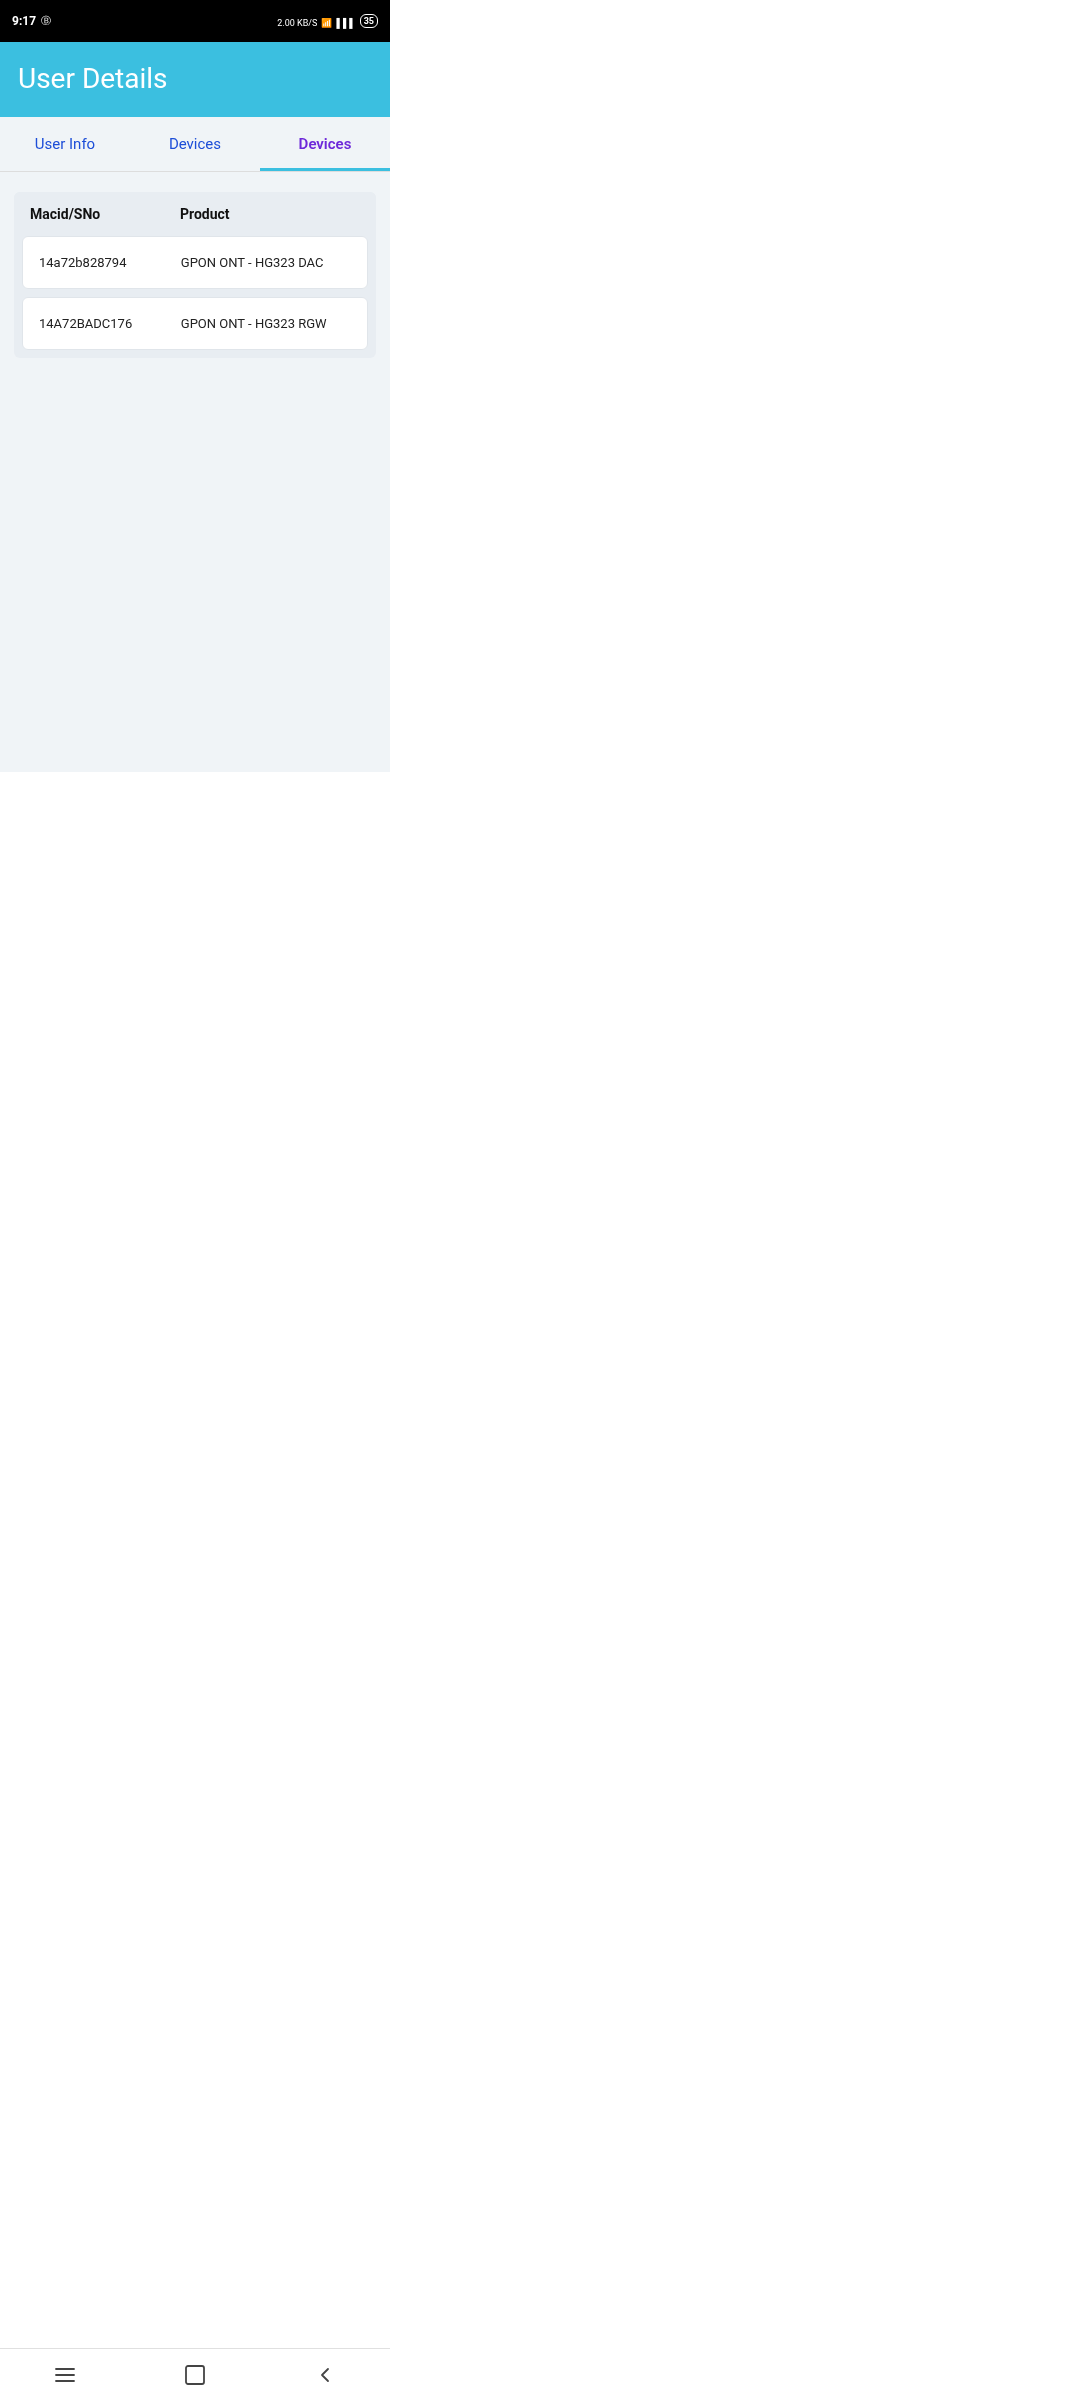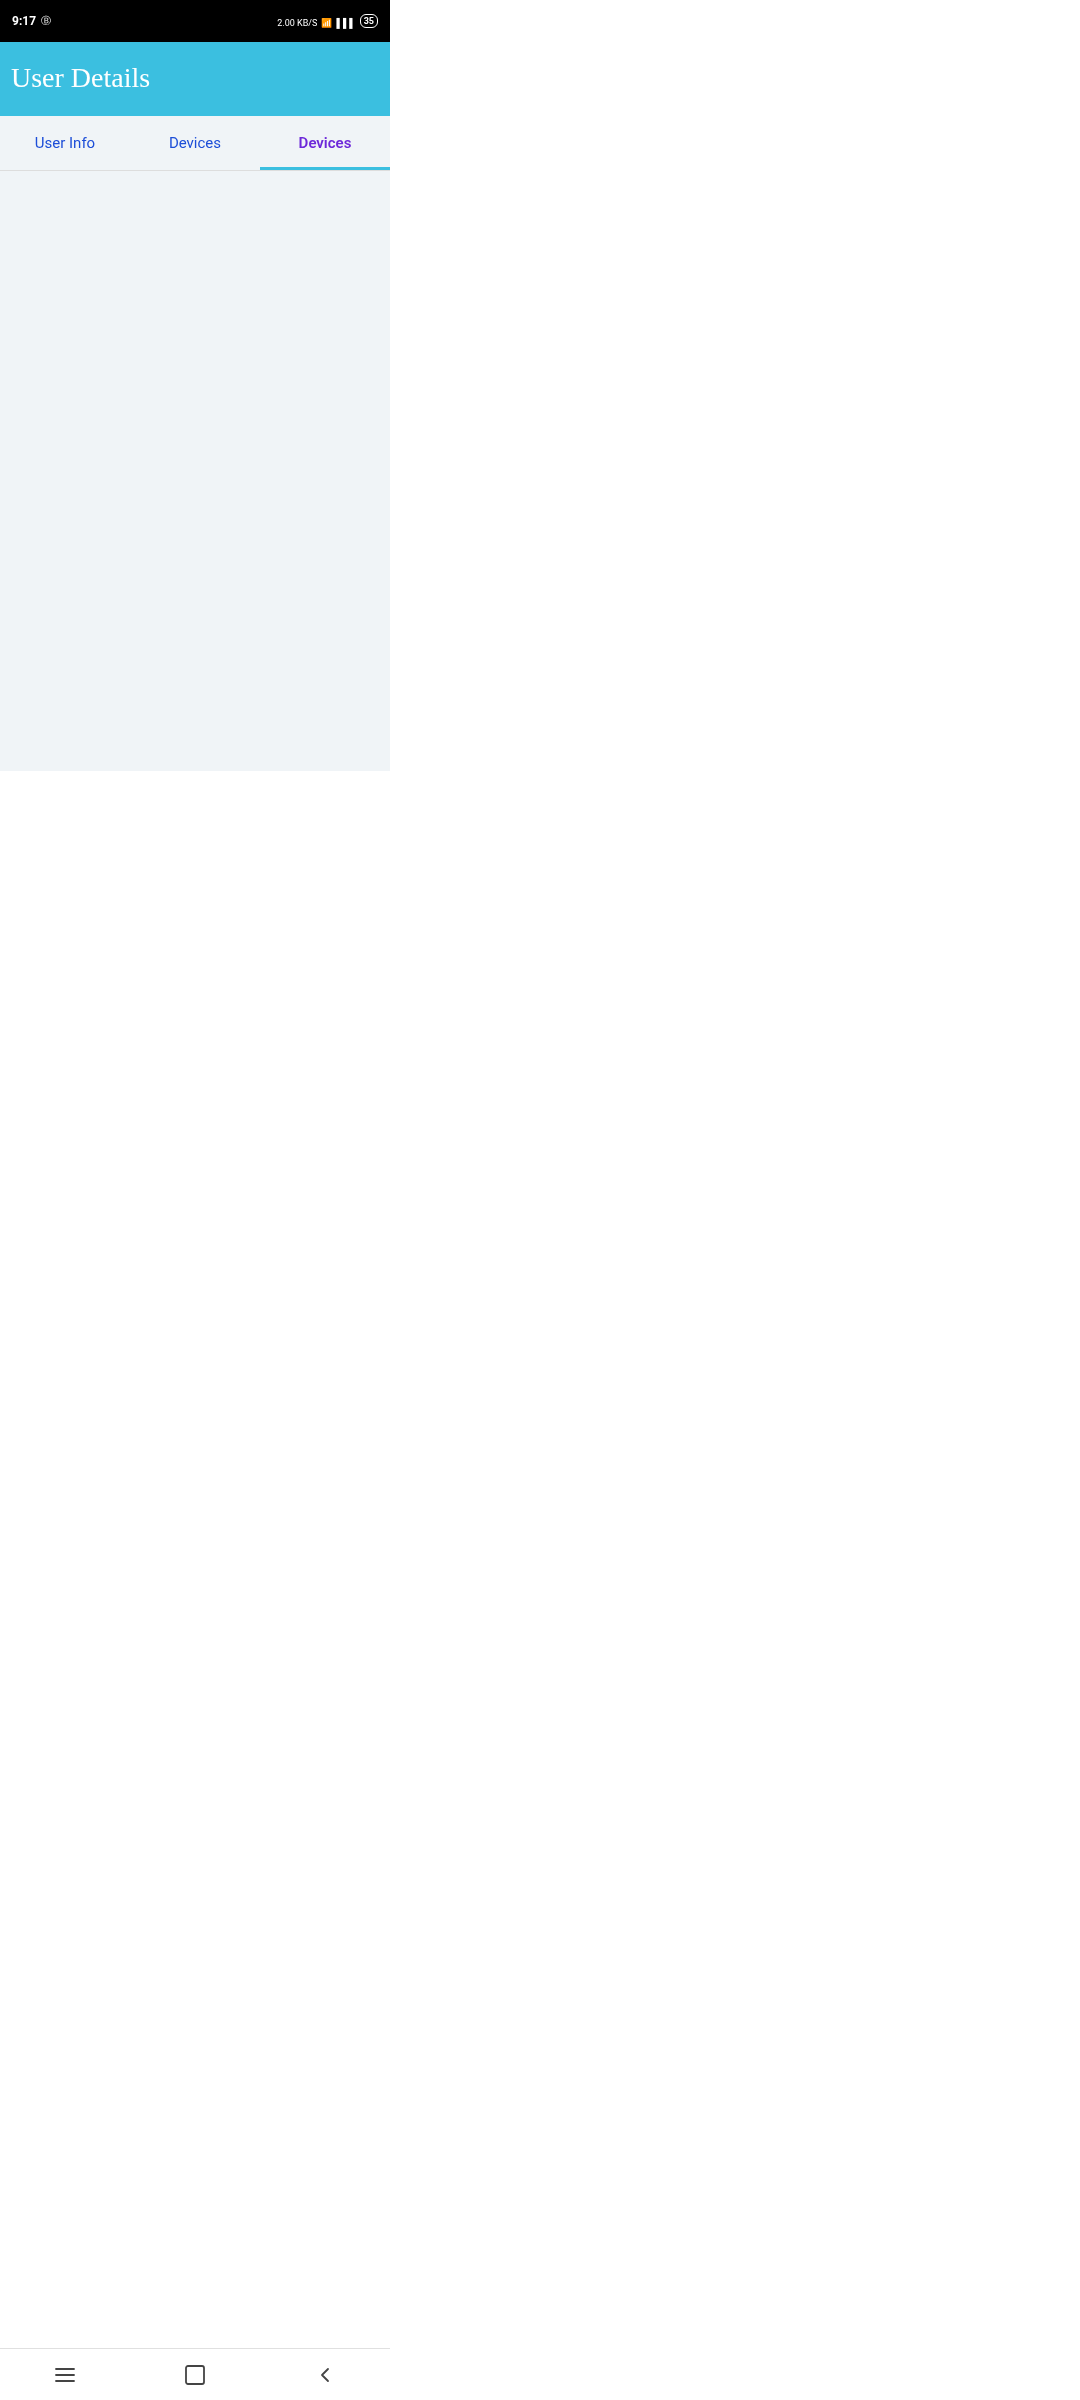--- a/index.html
+++ b/index.html
@@ -57,22 +57,21 @@
       border: 1.5px solid white;
       border-radius: 6px;
       padding: 1px 3px;
       font-size: 9px;
       font-weight: bold;
     }
 
     
     .header {
       background: #3bbfe0;
-      padding: 20px 11px 22px;
-      font-family: Liberation Serif, serif;
+      padding: 20px 18px 22px;
     }
 
     .header-title {
       color: #ffffff;
       font-size: 28px;
       font-weight: 400;
     }
 
     
     .tabs {
@@ -237,20 +236,36 @@
     <span>Devices</span>
   </div>
   <div class="tab active">
     <span>Devices</span>
   </div>
 </div>
 
 <div class="content">
 
 
+  <div class="device-table">
+    <div class="table-header">
+      <div class="col-macid">Macid/SNo</div>
+      <div class="col-product">Product</div>
+    </div>
+
+    <div class="device-row">
+      <div class="col-macid">14a72b828794</div>
+      <div class="col-product">GPON ONT - HG323 DAC</div>
+    </div>
+
+    <div class="device-row">
+      <div class="col-macid">14A72BADC176</div>
+      <div class="col-product">GPON ONT - HG323 RGW</div>
+    </div>
+  </div>
 
 </div>
 
 <div class="nav-bar">
   <div class="nav-icon">
     <svg viewBox="0 0 24 24">
       <line x1="3" y1="6" x2="21" y2="6"></line>
       <line x1="3" y1="12" x2="21" y2="12"></line>
       <line x1="3" y1="18" x2="21" y2="18"></line>
     </svg>

